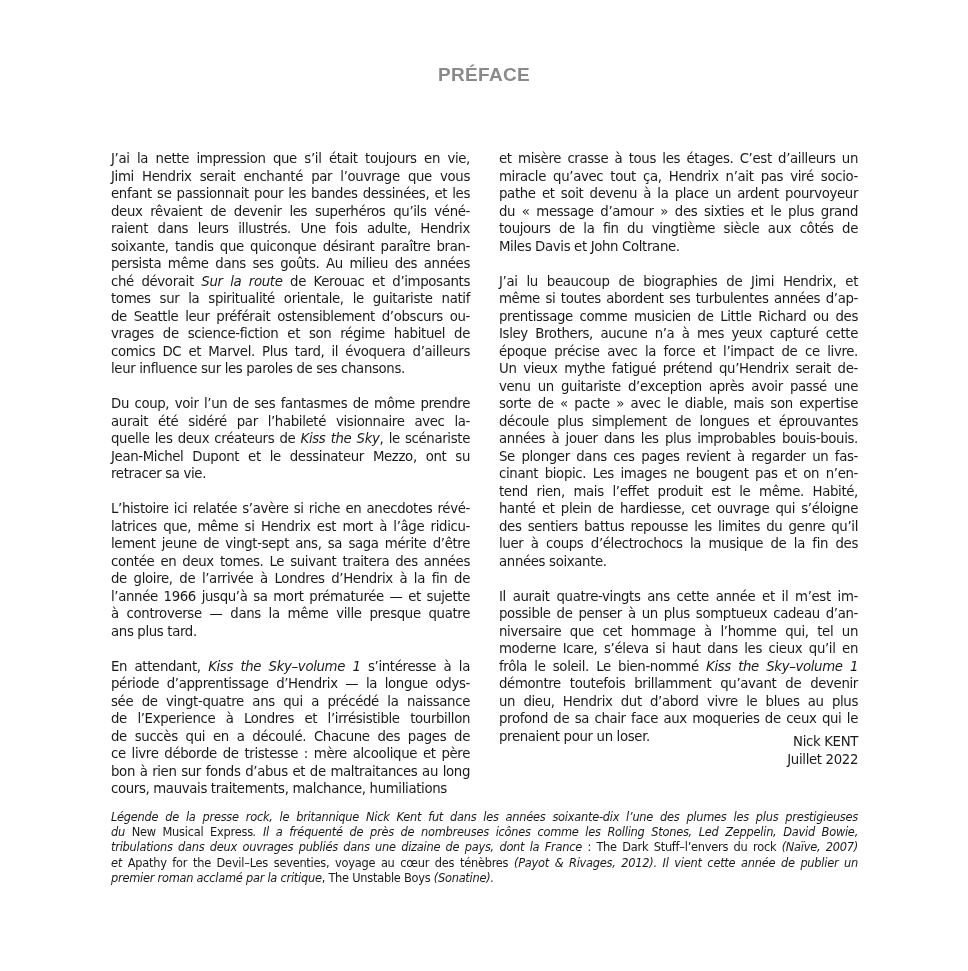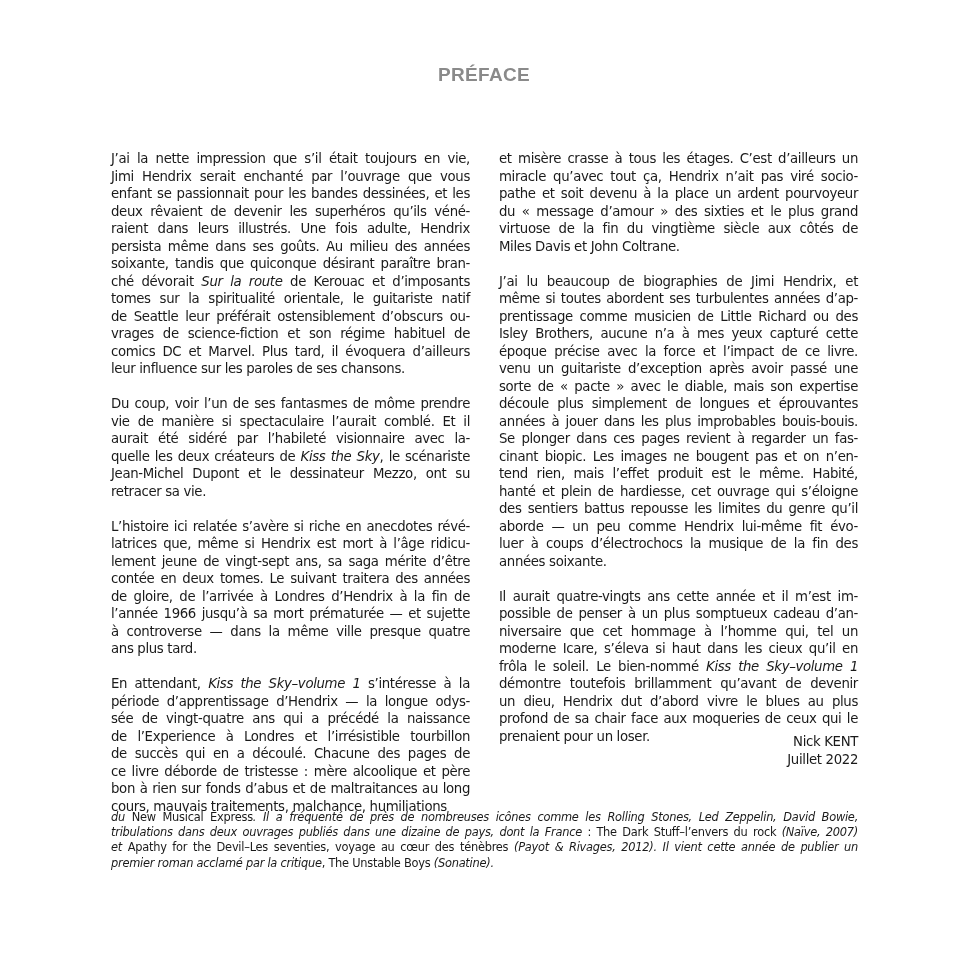--- a/index.html
+++ b/index.html
@@ -29,32 +29,31 @@
 
 <div class="title">PRÉFACE</div>
 
 <div class="col col-left">
     <div class="para">
       <span class="line"><span>J’ai la nette impression que s’il était toujours en vie,</span></span>
       <span class="line"><span>Jimi Hendrix serait enchanté par l’ouvrage que vous</span></span>
       <span class="line"><span>enfant se passionnait pour les bandes dessinées, et les</span></span>
       <span class="line"><span>deux rêvaient de devenir les superhéros qu’ils véné-</span></span>
       <span class="line"><span>raient dans leurs illustrés. Une fois adulte, Hendrix</span></span>
+      <span class="line"><span>soixante, tandis que quiconque désirant paraître bran-</span></span>
       <span class="line"><span>persista même dans ses goûts. Au milieu des années</span></span>
-      <span class="line"><span>soixante, tandis que quiconque désirant paraître bran-</span></span>
       <span class="line"><span>ché dévorait </span><span class="it">Sur la route</span><span> de Kerouac et d’imposants</span></span>
       <span class="line"><span>tomes sur la spiritualité orientale, le guitariste natif</span></span>
       <span class="line"><span>de Seattle leur préférait ostensiblement d’obscurs ou-</span></span>
       <span class="line"><span>vrages de science-fiction et son régime habituel de</span></span>
       <span class="line"><span>comics DC et Marvel. Plus tard, il évoquera d’ailleurs</span></span>
       <span class="line last"><span>leur influence sur les paroles de ses chansons.</span></span>
     </div>
     <div class="para">
       <span class="line"><span>Du coup, voir l’un de ses fantasmes de môme prendre</span></span>
-      <span class="line"><span>vie de manière si spectaculaire l’aurait comblé. Et il</span></span>
       <span class="line"><span>aurait été sidéré par l’habileté visionnaire avec la-</span></span>
       <span class="line"><span>quelle les deux créateurs de </span><span class="it">Kiss the Sky</span><span>, le scénariste</span></span>
       <span class="line"><span>Jean-Michel Dupont et le dessinateur Mezzo, ont su</span></span>
       <span class="line last"><span>retracer sa vie.</span></span>
     </div>
     <div class="para">
       <span class="line"><span>L’histoire ici relatée s’avère si riche en anecdotes révé-</span></span>
       <span class="line"><span>latrices que, même si Hendrix est mort à l’âge ridicu-</span></span>
       <span class="line"><span>lement jeune de vingt-sept ans, sa saga mérite d’être</span></span>
       <span class="line"><span>contée en deux tomes. Le suivant traitera des années</span></span>
@@ -73,39 +72,39 @@
       <span class="line"><span>bon à rien sur fonds d’abus et de maltraitances au long</span></span>
       <span class="line last"><span>cours, mauvais traitements, malchance, humiliations</span></span>
     </div>
   </div>
 <div class="col col-right">
     <div class="para">
       <span class="line"><span>et misère crasse à tous les étages. C’est d’ailleurs un</span></span>
       <span class="line"><span>miracle qu’avec tout ça, Hendrix n’ait pas viré socio-</span></span>
       <span class="line"><span>pathe et soit devenu à la place un ardent pourvoyeur</span></span>
       <span class="line"><span>du « message d’amour » des sixties et le plus grand</span></span>
-      <span class="line"><span>virtuose de la fin du vingtième siècle aux côtés de</span></span>
+      <span class="line"><span>toujours de la fin du vingtième siècle aux côtés de</span></span>
       <span class="line last"><span>Miles Davis et John Coltrane.</span></span>
     </div>
     <div class="para">
       <span class="line"><span>J’ai lu beaucoup de biographies de Jimi Hendrix, et</span></span>
       <span class="line"><span>même si toutes abordent ses turbulentes années d’ap-</span></span>
       <span class="line"><span>prentissage comme musicien de Little Richard ou des</span></span>
       <span class="line"><span>Isley Brothers, aucune n’a à mes yeux capturé cette</span></span>
       <span class="line"><span>époque précise avec la force et l’impact de ce livre.</span></span>
+      <span class="line"><span>Un vieux mythe fatigué prétend qu’Hendrix serait de-</span></span>
       <span class="line"><span>venu un guitariste d’exception après avoir passé une</span></span>
       <span class="line"><span>sorte de « pacte » avec le diable, mais son expertise</span></span>
       <span class="line"><span>découle plus simplement de longues et éprouvantes</span></span>
       <span class="line"><span>années à jouer dans les plus improbables bouis-bouis.</span></span>
       <span class="line"><span>Se plonger dans ces pages revient à regarder un fas-</span></span>
       <span class="line"><span>cinant biopic. Les images ne bougent pas et on n’en-</span></span>
       <span class="line"><span>tend rien, mais l’effet produit est le même. Habité,</span></span>
       <span class="line"><span>hanté et plein de hardiesse, cet ouvrage qui s’éloigne</span></span>
       <span class="line"><span>des sentiers battus repousse les limites du genre qu’il</span></span>
-      <span class="line"><span>aborde — un peu comme Hendrix lui-même fit évo-</span></span>
       <span class="line"><span>luer à coups d’électrochocs la musique de la fin des</span></span>
       <span class="line last"><span>années soixante.</span></span>
     </div>
     <div class="para">
       <span class="line"><span>Il aurait quatre-vingts ans cette année et il m’est im-</span></span>
       <span class="line"><span>possible de penser à un plus somptueux cadeau d’an-</span></span>
       <span class="line"><span>niversaire que cet hommage à l’homme qui, tel un</span></span>
       <span class="line"><span>moderne Icare, s’éleva si haut dans les cieux qu’il en</span></span>
       <span class="line"><span>frôla le soleil. Le bien-nommé </span><span class="it">Kiss the Sky–volume 1</span></span>
       <span class="line"><span>démontre toutefois brillamment qu’avant de devenir</span></span>
@@ -114,17 +113,18 @@
       <span class="line last"><span>prenaient pour un loser.</span></span>
     </div>
   </div>
 
 <div class="sig">
   <span class="line right">Nick KENT</span>
   <span class="line right">Juillet 2022</span>
 </div>
 
 <div class="bio">
+    <span class="line"><span class="it">Légende de la presse rock, le britannique Nick Kent fut dans les années soixante-dix l’une des plumes les plus prestigieuses</span></span>
     <span class="line"><span class="it">du </span><span>New Musical Express</span><span class="it">. Il a fréquenté de près de nombreuses icônes comme les Rolling Stones, Led Zeppelin, David Bowie,</span></span>
     <span class="line"><span class="it">tribulations dans deux ouvrages publiés dans une dizaine de pays, dont la France</span><span> : The Dark Stuff–l’envers du rock </span><span class="it">(Naïve, 2007)</span></span>
     <span class="line"><span class="it">et </span><span>Apathy for the Devil–Les seventies, voyage au cœur des ténèbres </span><span class="it">(Payot &amp; Rivages, 2012). Il vient cette année de publier un</span></span>
     <span class="line last"><span class="it">premier roman acclamé par la critique</span><span>, The Unstable Boys </span><span class="it">(Sonatine).</span></span>
   </div>
 
 </body></html>

